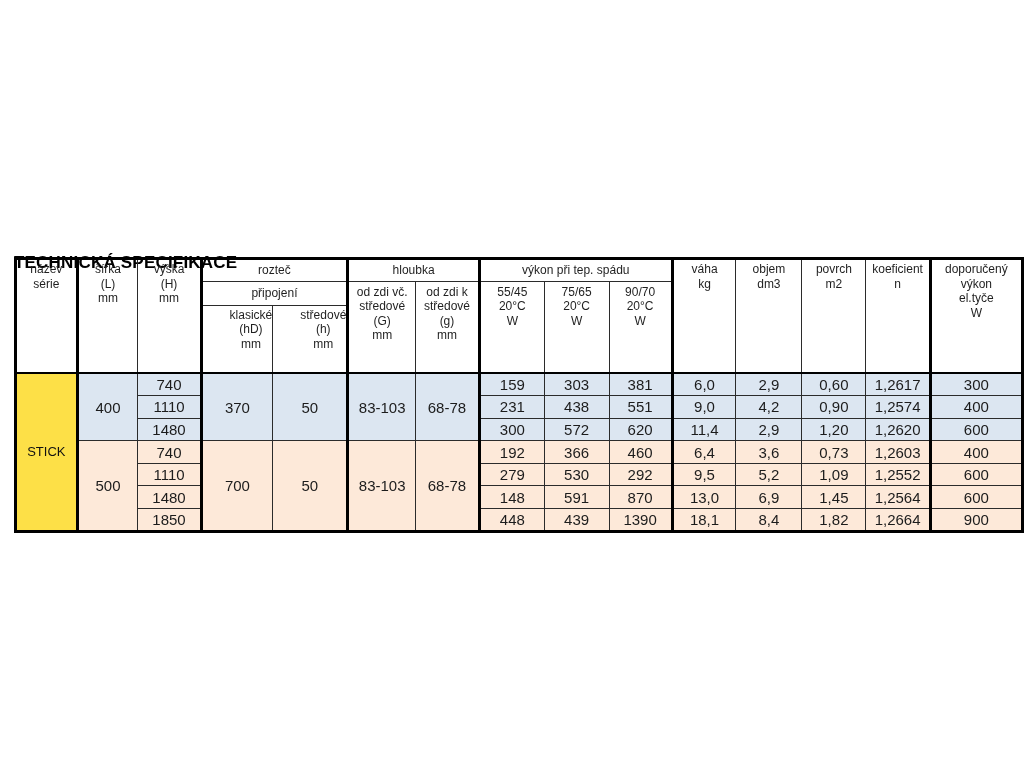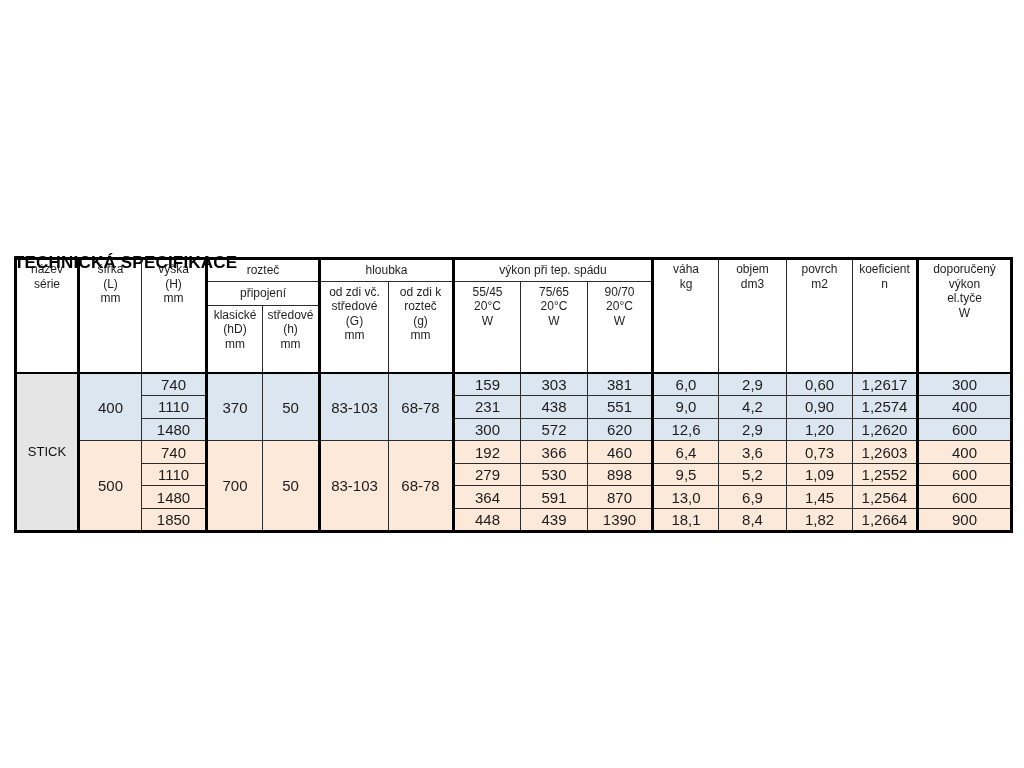--- a/index.html
+++ b/index.html
@@ -52,28 +52,28 @@
   .pre { white-space: pre-line; }
   .stack {
     display: flex;
     flex-direction: column;
     justify-content: flex-start;
     align-items: center;
     padding: 2px 0 2px 0;
   }
   .stack-full  { height: 108px; }  
   .stack-sub   { height: 85px; }   
-  .stack-small { height: 62px; }   
+  .stack-small { height: 62px; margin-left: 27px; }   
   .stack-top { justify-content: flex-start; }
 
   td.num { font-size: 15px; color: #1c1c1c; }
   .bg-400 { background: #dce6f1; }
   .bg-500 { background: #fde9d9; }
   .series-cell {
-    background: #e5e5e5;
+    background: #fde047;
     font-weight: bold;
     font-size: 13px;
     color: #111;
   }
 </style>
 </head>
 <body>
 
 <div class="page-title">TECHNICKÁ SPECIFIKACE</div>
 
@@ -159,21 +159,21 @@
         <div class="stack stack-sub">
           <span class="pre">od zdi vč.
 středové</span>
           <span>(G)</span>
           <span>mm</span>
         </div>
       </th>
       <th rowspan="2" class="hcell thick-r">
         <div class="stack stack-sub">
           <span class="pre">od zdi k
-rozteč</span>
+středové</span>
           <span>(g)</span>
           <span>mm</span>
         </div>
       </th>
       <th rowspan="2" class="hcell">
         <div class="stack stack-sub">
           <span class="pre">55/45
 20°C</span>
           <span>W</span>
         </div>
@@ -237,21 +237,21 @@
       <td class="num bg-400">4,2</td>
       <td class="num bg-400">0,90</td>
       <td class="num bg-400 thick-r">1,2574</td>
       <td class="num bg-400">400</td>
     </tr>
     <tr class="drow">
       <td class="num bg-400 thick-r">1480</td>
       <td class="num bg-400">300</td>
       <td class="num bg-400">572</td>
       <td class="num bg-400 thick-r">620</td>
-      <td class="num bg-400">12,6</td>
+      <td class="num bg-400">11,4</td>
       <td class="num bg-400">2,9</td>
       <td class="num bg-400">1,20</td>
       <td class="num bg-400 thick-r">1,2620</td>
       <td class="num bg-400">600</td>
     </tr>
     <tr class="drow">
       <td rowspan="4" class="num bg-500">500</td>
       <td class="num bg-500 thick-r">740</td>
       <td rowspan="4" class="num bg-500">700</td>
       <td rowspan="4" class="num bg-500 thick-r">50</td>
@@ -263,30 +263,30 @@
       <td class="num bg-500">6,4</td>
       <td class="num bg-500">3,6</td>
       <td class="num bg-500">0,73</td>
       <td class="num bg-500 thick-r">1,2603</td>
       <td class="num bg-500">400</td>
     </tr>
     <tr class="drow">
       <td class="num bg-500 thick-r">1110</td>
       <td class="num bg-500">279</td>
       <td class="num bg-500">530</td>
-      <td class="num bg-500 thick-r">898</td>
+      <td class="num bg-500 thick-r">292</td>
       <td class="num bg-500">9,5</td>
       <td class="num bg-500">5,2</td>
       <td class="num bg-500">1,09</td>
       <td class="num bg-500 thick-r">1,2552</td>
       <td class="num bg-500">600</td>
     </tr>
     <tr class="drow">
       <td class="num bg-500 thick-r">1480</td>
-      <td class="num bg-500">364</td>
+      <td class="num bg-500">148</td>
       <td class="num bg-500">591</td>
       <td class="num bg-500 thick-r">870</td>
       <td class="num bg-500">13,0</td>
       <td class="num bg-500">6,9</td>
       <td class="num bg-500">1,45</td>
       <td class="num bg-500 thick-r">1,2564</td>
       <td class="num bg-500">600</td>
     </tr>
     <tr class="drow">
       <td class="num bg-500 thick-r">1850</td>

